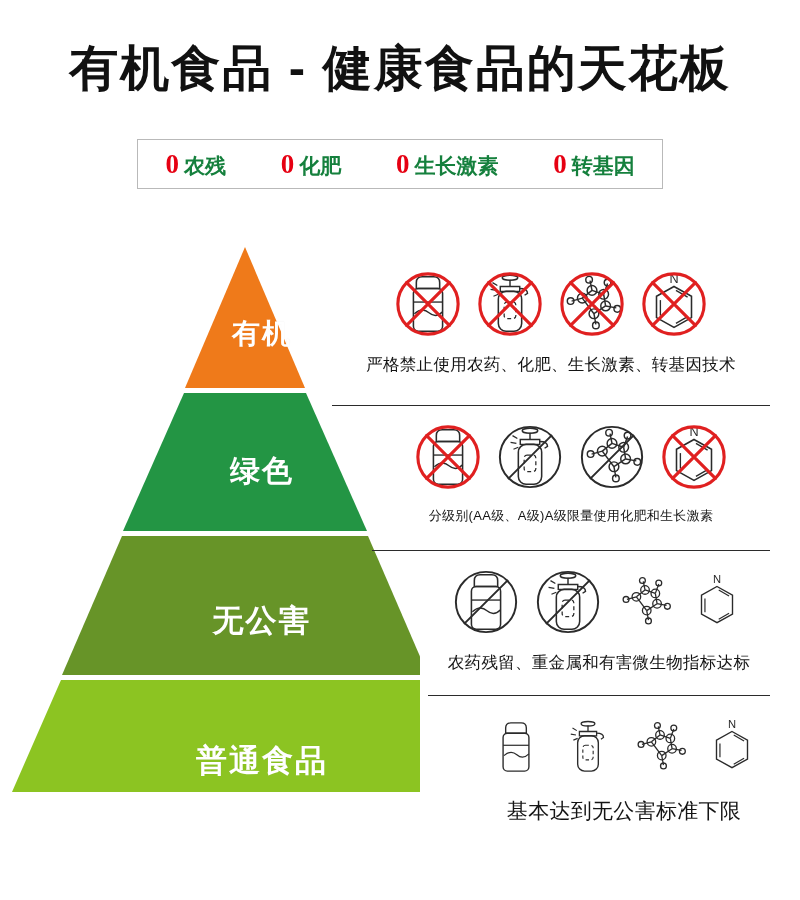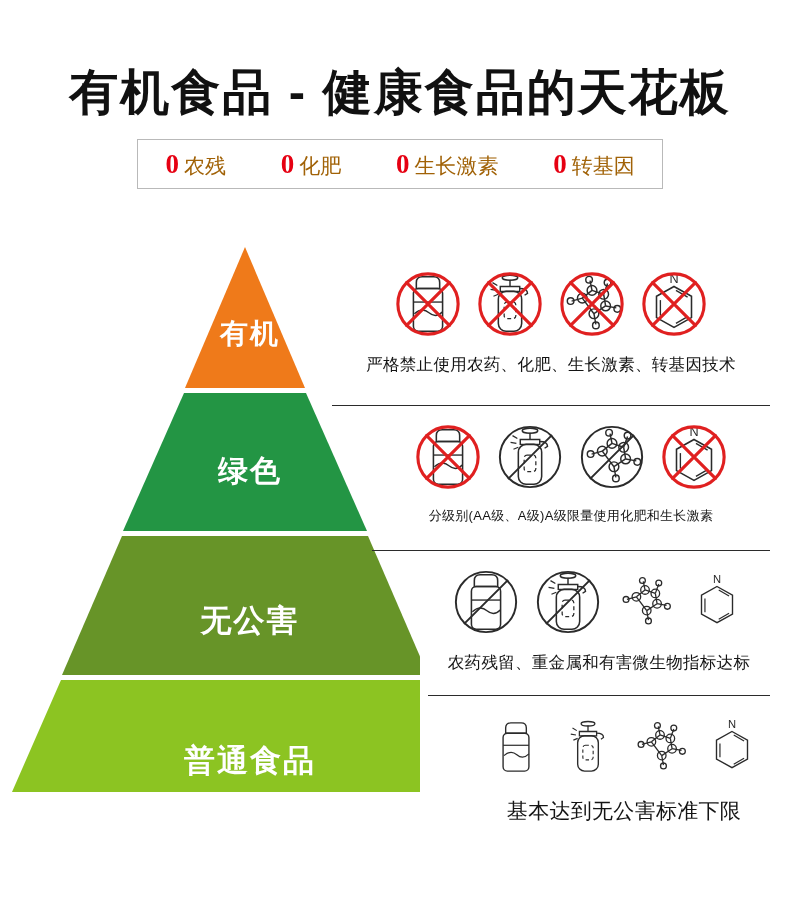--- a/index.html
+++ b/index.html
@@ -19,21 +19,21 @@
   
   .header {
     position: absolute;
     left: 0;
     top: 0;
     width: 800px;
     text-align: center;
   }
   .page-title {
     margin: 0;
-    padding-top: 64px;
+    padding-top: 40px;
     font-size: 49px;
     line-height: 1.18;
     font-weight: 700;
     letter-spacing: 2px;
     color: #111111;
     white-space: nowrap;
   }
 
   .badge-bar {
     position: absolute;
@@ -56,22 +56,22 @@
   .badge-zero {
     color: #e60012;
     font-weight: 700;
     font-size: 27px;
     line-height: 1;
     margin-right: 5px;
     font-family: "Liberation Serif", "DejaVu Serif", serif;
   }
   .badge-label {
     font-size: 21px;
-    font-weight: 400;
-    color: #a16207;
+    font-weight: 700;
+    color: #15803d;
     line-height: 1;
   }
 
   
   .stage {
     position: absolute;
     left: 0;
     top: 235px;
     width: 800px;
     height: 600px;
@@ -83,20 +83,21 @@
   }
 
   .tier-label {
     position: absolute;
     color: #ffffff;
     font-weight: 700;
     text-align: center;
     white-space: nowrap;
     letter-spacing: 2px;
     text-shadow: 0 0 1px rgba(0,0,0,0.08);
+    margin-left: 12px;
   }
   .tier-label.t0 { left: 180px; top: 80px;  width: 140px; font-size: 28px; }
   .tier-label.t1 { left: 160px; top: 216px; width: 180px; font-size: 30px; }
   .tier-label.t2 { left: 145px; top: 365px; width: 210px; font-size: 31px; text-align: center; }
   .tier-label.t3 { left: 120px; top: 505px; width: 260px; font-size: 31px; }
 
   
   .info-row {
     position: absolute;
     border-bottom: 1.6px solid #2b2b2b;

